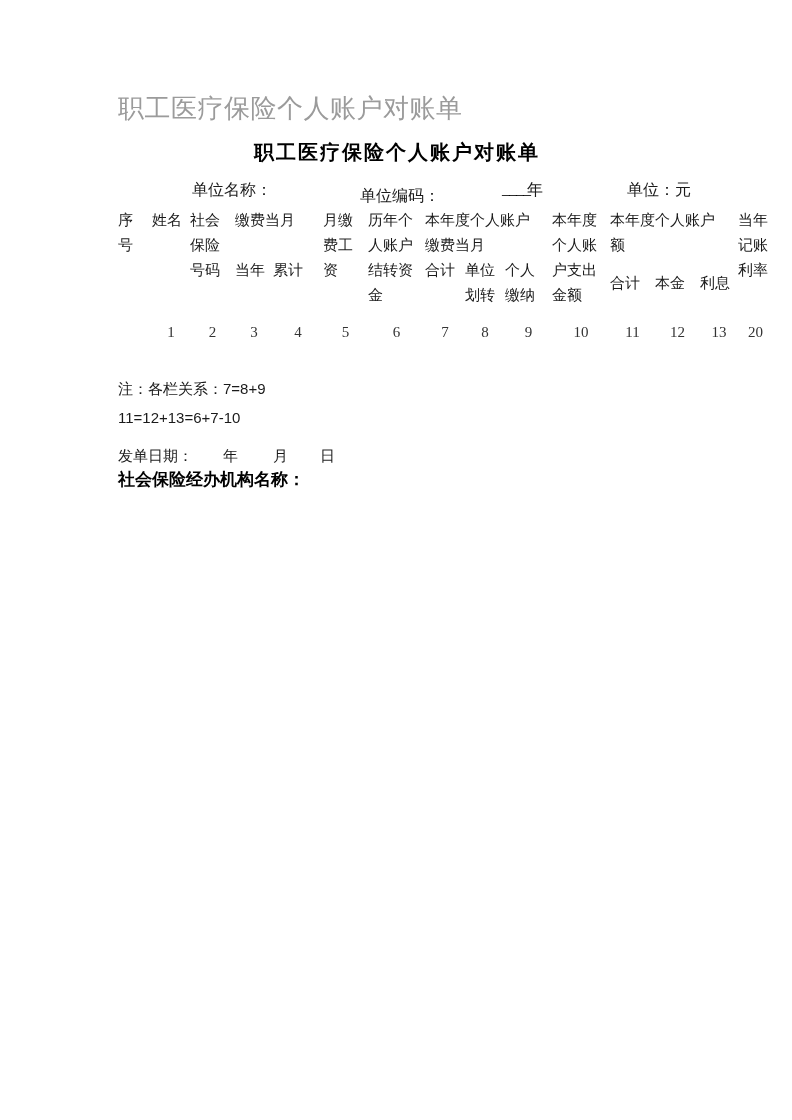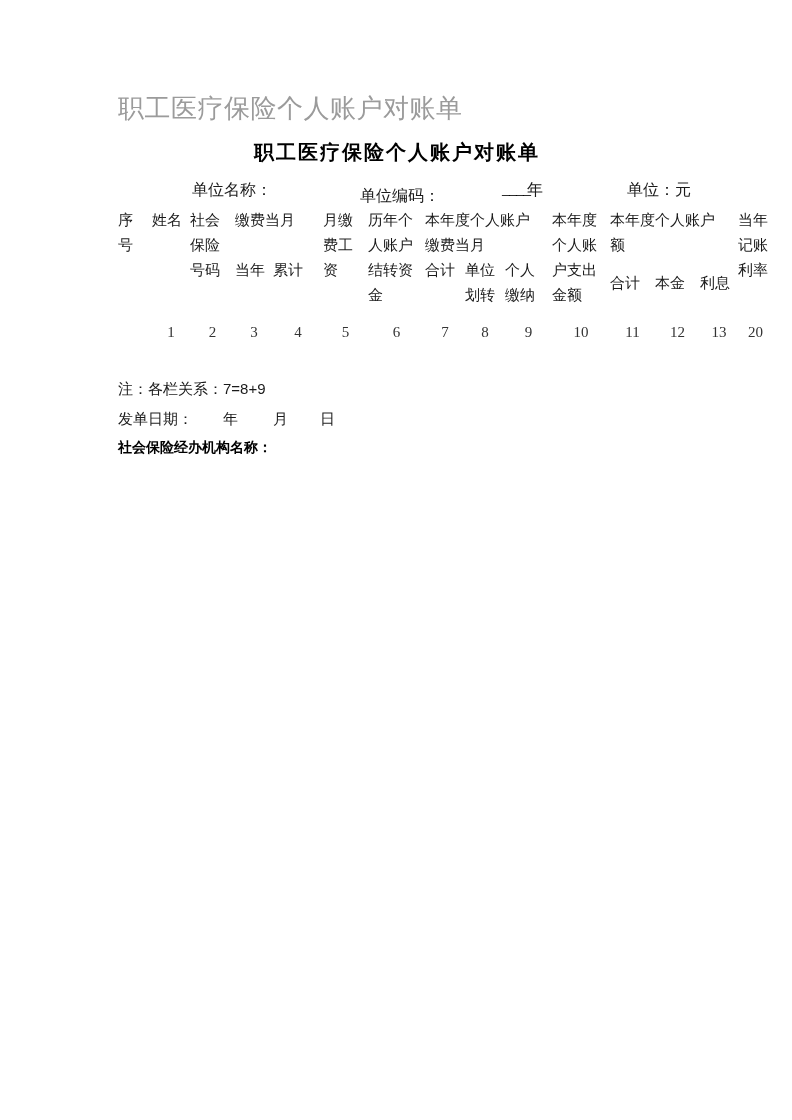--- a/index.html
+++ b/index.html
@@ -93,29 +93,29 @@
     padding-top: 16px;
     text-align: center;
     font-size: 15px;
     color: #333333;
   }
   
   .notes { margin-top: 40px; font-size: 15px; }
   .note-line { margin-bottom: 13px; line-height: 16px; }
   .sans { font-family: "Liberation Sans", "DejaVu Sans", sans-serif; }
   .issue-date { position: relative; height: 16px; margin-bottom: 13px; }
-  .issue-date span { position: absolute; top: 0; white-space: nowrap; }
+  .issue-date span { position: absolute; top: 8px; white-space: nowrap; }
   .issue-label { left: 0; }
   .issue-year { left: 105px; }
   .issue-month { left: 155px; }
   .issue-day { left: 202px; }
   .agency {
     font-family: Liberation Sans, sans-serif;
     font-weight: bold;
-    font-size: 14px;
+    font-size: 17px;
     color: #000000;
   }
 </style>
 </head>
 <body>
 
 <div class="page">
   <div class="content">
 
     <h1 class="doc-title">职工医疗保险个人账户对账单</h1>
@@ -207,20 +207,21 @@
           <td>13</td>
           <td>20</td>
         </tr>
       </tbody>
     </table>
 
     <div class="notes">
       <div class="note-line">
         <span>注：各栏关系：</span><span class="sans">7=8+9</span>
       </div>
+      <div class="note-line sans">11=12+13=6+7-10</div>
       <div class="issue-date">
         <span class="issue-label">发单日期：</span>
         <span class="issue-year">年</span>
         <span class="issue-month">月</span>
         <span class="issue-day">日</span>
       </div>
       <div class="agency">社会保险经办机构名称：</div>
     </div>
 
   </div>

